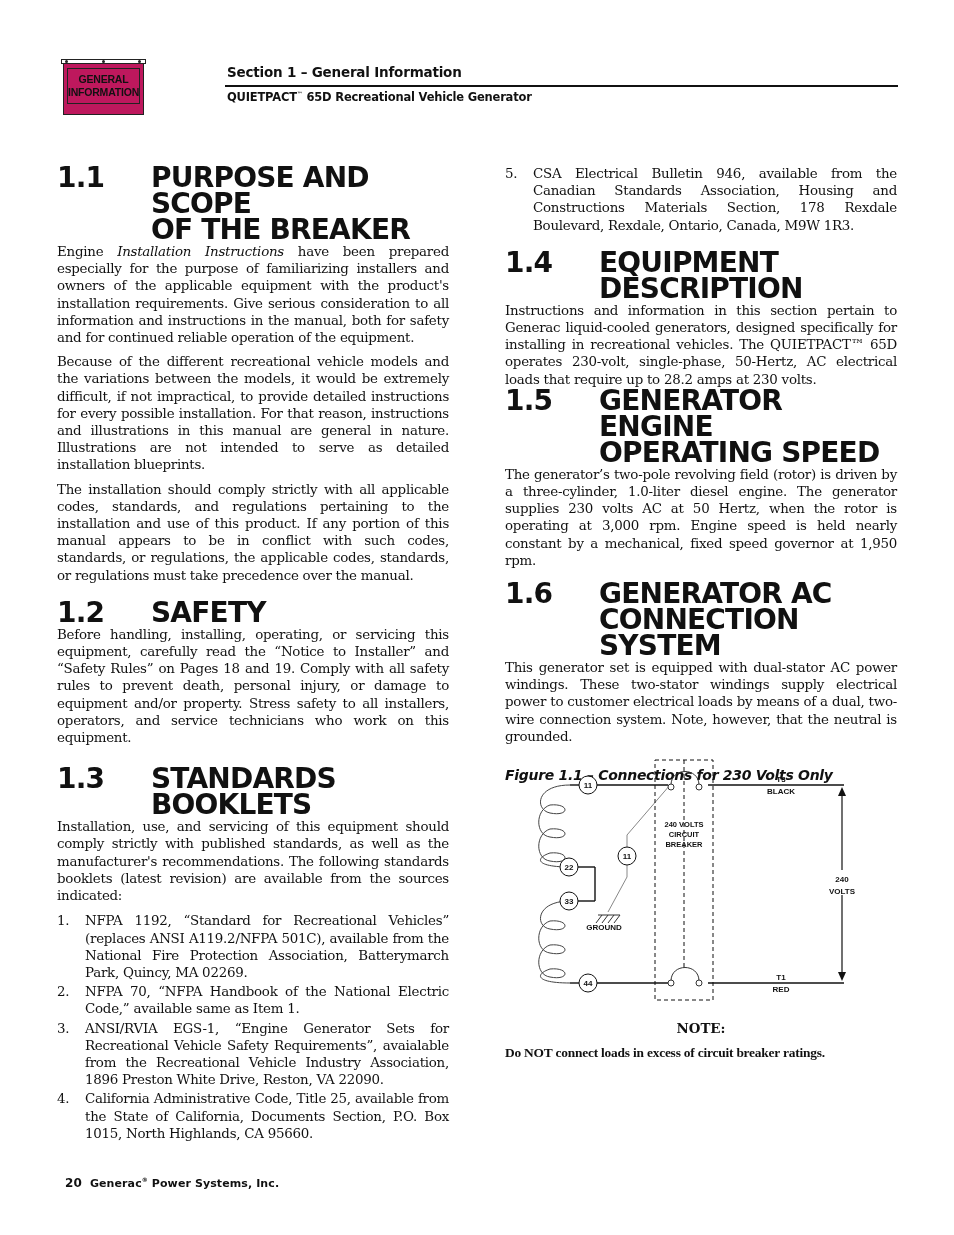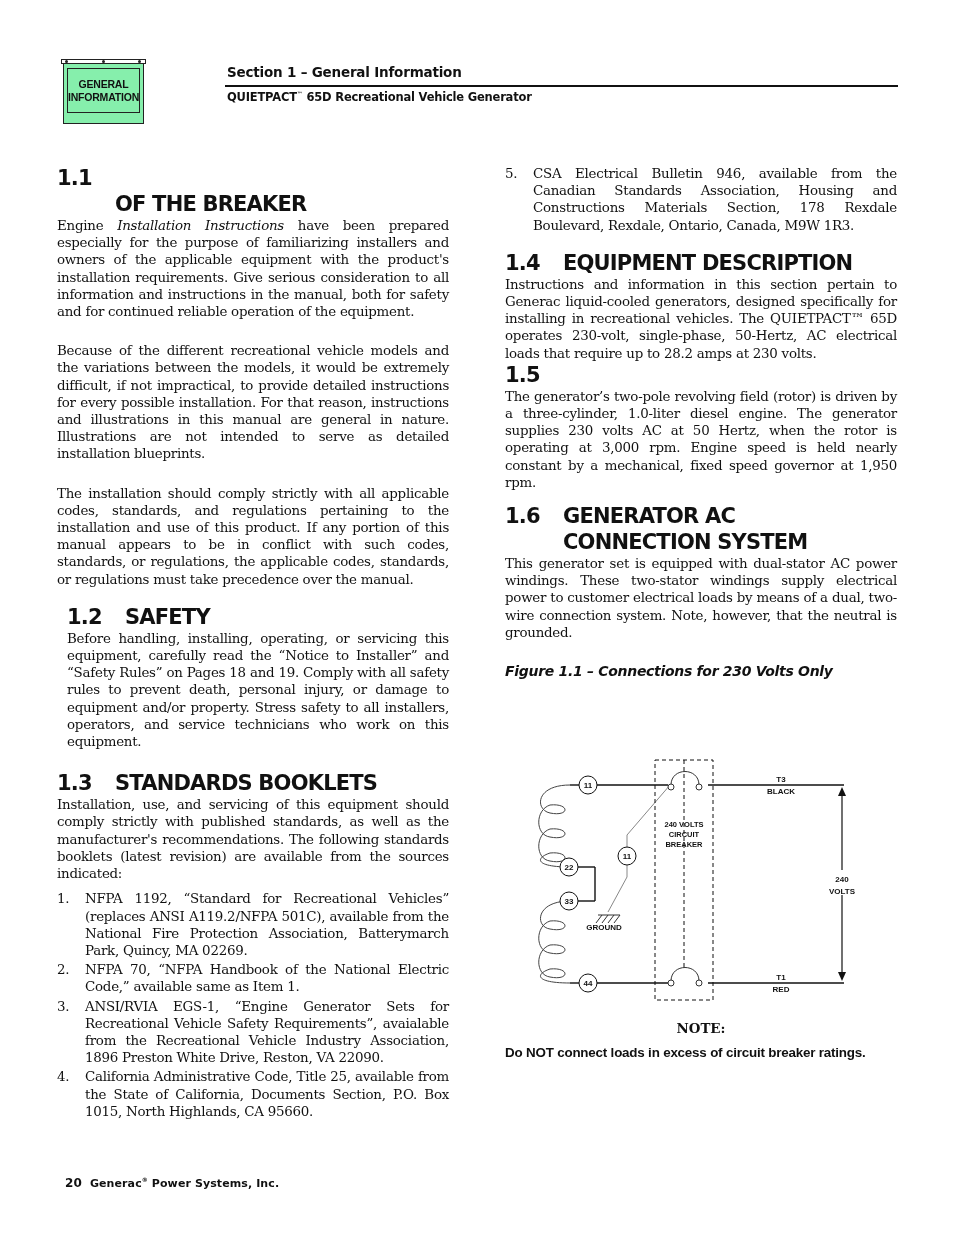--- a/index.html
+++ b/index.html
@@ -2,52 +2,52 @@
 <html><head>
 <meta charset="utf-8">
 <style>
   html, body { margin: 0; padding: 0; background: #ffffff; }
   body { width: 954px; height: 1235px; position: relative; overflow: hidden; color: #111; }
 
   
   .tab-icon { position: absolute; left: 61px; top: 59px; width: 85px; height: 65px; }
   .tab-icon .bar { position: absolute; left: 0; top: 0; width: 85px; height: 5px; border: 1px solid #222; box-sizing: border-box; background: #fff; }
   .tab-icon .dot { position: absolute; top: 1px; width: 3px; height: 3px; background: #222; border-radius: 50%; }
-  .tab-icon .frame { position: absolute; left: 2px; top: 4px; width: 81px; height: 61px; border: 1px solid #222; box-sizing: border-box; background: #86efac; }
+  .tab-icon .frame { position: absolute; left: 2px; top: 4px; width: 81px; height: 52px; border: 1px solid #222; box-sizing: border-box; background: #be185d; }
   .tab-icon .inner { position: absolute; left: 3px; top: 4px; right: 3px; bottom: 10px; border: 1px solid #222; display: flex; align-items: center; justify-content: center; text-align: center; font-family: "Liberation Sans", sans-serif; font-weight: bold; font-size: 10.5px; line-height: 13px; letter-spacing: -0.2px; }
 
   .sec-title { position: absolute; left: 227px; top: 64px; font-family: "DejaVu Sans", sans-serif; font-weight: bold; font-size: 13.5px; letter-spacing: -0.2px; }
   .sec-rule { position: absolute; left: 225px; top: 85px; width: 673px; height: 2px; background: #111; }
   .sec-sub { position: absolute; left: 227px; top: 90px; font-family: "DejaVu Sans", sans-serif; font-weight: bold; font-size: 11.5px; letter-spacing: -0.2px; }
   .sec-sub sup { font-size: 6px; }
 
   
   .col { position: absolute; top: 165px; width: 392px; }
   .col-left { left: 57px; }
   .col-right { left: 505px; }
 
-  h2 { margin: 0; font-family: "DejaVu Sans", sans-serif; font-weight: bold; font-size: 21px; line-height: 26px; letter-spacing: -0.8px; display: flex; }
+  h2 { margin: 0; font-family: "DejaVu Sans", sans-serif; font-weight: bold; font-size: 28px; line-height: 26px; letter-spacing: -0.8px; display: flex; gap: 36px; }
   h2 .num { width: 58px; flex: none; }
   h2 .ttl { flex: 1; }
 
   p, li { font-family: "DejaVu Serif", serif; font-size: 13.4px; line-height: 17.2px; text-align: justify; margin: 0; letter-spacing: -0.25px; }
-  p + p { margin-top: 22px; }
-  .gap-h { margin-top: 18px; margin-left: 10px; }
+  p + p { margin-top: 7px; }
+  .gap-h { margin-top: 18px; }
 
   ol { list-style: none; margin: 8px 0 0 0; padding: 0; }
   ol li { display: flex; margin-bottom: 2px; }
   ol li .n { width: 28px; flex: none; text-align: left; }
   ol li .t { flex: 1; text-align: justify; }
 
   .fig-cap { font-family: "DejaVu Sans", sans-serif; font-style: italic; font-weight: bold; font-size: 14px; text-align: left; margin-top: 22px; letter-spacing: -0.3px; }
 
   .diagram { position: absolute; left: 530px; top: 755px; width: 340px; height: 250px; }
 
   .note-title { position: absolute; left: 505px; top: 1020px; width: 392px; text-align: center; font-family: "DejaVu Serif", serif; font-weight: bold; font-size: 13.4px; }
-  .note-body { position: absolute; left: 505px; top: 1044px; width: 392px; font-family: Liberation Sans, sans-serif; font-weight: bold; font-size: 13.4px; line-height: 18px; text-align: justify; letter-spacing: -0.2px; }
+  .note-body { position: absolute; left: 505px; top: 1044px; width: 392px; font-family: Liberation Serif, serif; font-weight: bold; font-size: 13.4px; line-height: 18px; text-align: justify; letter-spacing: -0.2px; }
 
   .footer { position: absolute; left: 65px; top: 1176px; font-family: "DejaVu Sans", sans-serif; font-weight: bold; font-size: 11px; letter-spacing: 0.1px; }
   .footer .pg { margin-right: 8px; font-size: 12px; }
   .footer sup { font-size: 6px; }
 </style>
 </head>
 <body>
 
 <div class="tab-icon">
   <div class="bar"></div>
@@ -66,21 +66,21 @@
 
 <div class="sec-title">Section 1 – General Information</div>
 <div class="sec-rule"></div>
 <div class="sec-sub"><span>QUIETPACT</span><sup>™</sup><span> 65D Recreational Vehicle Generator</span></div>
 
 <div class="col col-left">
   <section>
     <h2>
       <span class="num">1.1</span>
       <span class="ttl">
-        <br>
+        <span>PURPOSE AND SCOPE</span><br>
         <span>OF THE BREAKER</span>
       </span>
     </h2>
     <p><span>Engine </span><em>Installation Instructions</em><span> have been prepared especially for the purpose of familiarizing installers and owners of the applicable equipment with the product's installation requirements. Give serious consideration to all information and instructions in the manual, both for safety and for continued reliable operation of the equipment.</span></p>
     <p>Because of the different recreational vehicle models and the variations between the models, it would be extremely difficult, if not impractical, to provide detailed instructions for every possible installation. For that reason, instructions and illustrations in this manual are general in nature. Illustrations are not intended to serve as detailed installation blueprints.</p>
     <p>The installation should comply strictly with all applicable codes, standards, and regulations pertaining to the installation and use of this product. If any portion of this manual appears to be in conflict with such codes, standards, or regulations, the applicable codes, standards, or regulations must take precedence over the manual.</p>
   </section>
 
   <section class="gap-h" style="margin-top:16px">
     <h2>
@@ -129,20 +129,24 @@
     <h2>
       <span class="num">1.4</span>
       <span class="ttl">EQUIPMENT DESCRIPTION</span>
     </h2>
     <p>Instructions and information in this section pertain to Generac liquid-cooled generators, designed specifically for installing in recreational vehicles. The QUIETPACT™ 65D operates 230-volt, single-phase, 50-Hertz, AC electrical loads that require up to 28.2 amps at 230 volts.</p>
   </section>
 
   <section style="">
     <h2>
       <span class="num">1.5</span>
+      <span class="ttl">
+        <span>GENERATOR ENGINE</span><br>
+        <span>OPERATING SPEED</span>
+      </span>
     </h2>
     <p>The generator’s two-pole revolving field (rotor) is driven by a three-cylinder, 1.0-liter diesel engine. The generator supplies 230 volts AC at 50 Hertz, when the rotor is operating at 3,000 rpm. Engine speed is held nearly constant by a mechanical, fixed speed governor at 1,950 rpm.</p>
   </section>
 
   <section style="margin-top:12px">
     <h2>
       <span class="num">1.6</span>
       <span class="ttl">
         <span>GENERATOR AC</span><br>
         <span>CONNECTION SYSTEM</span>

